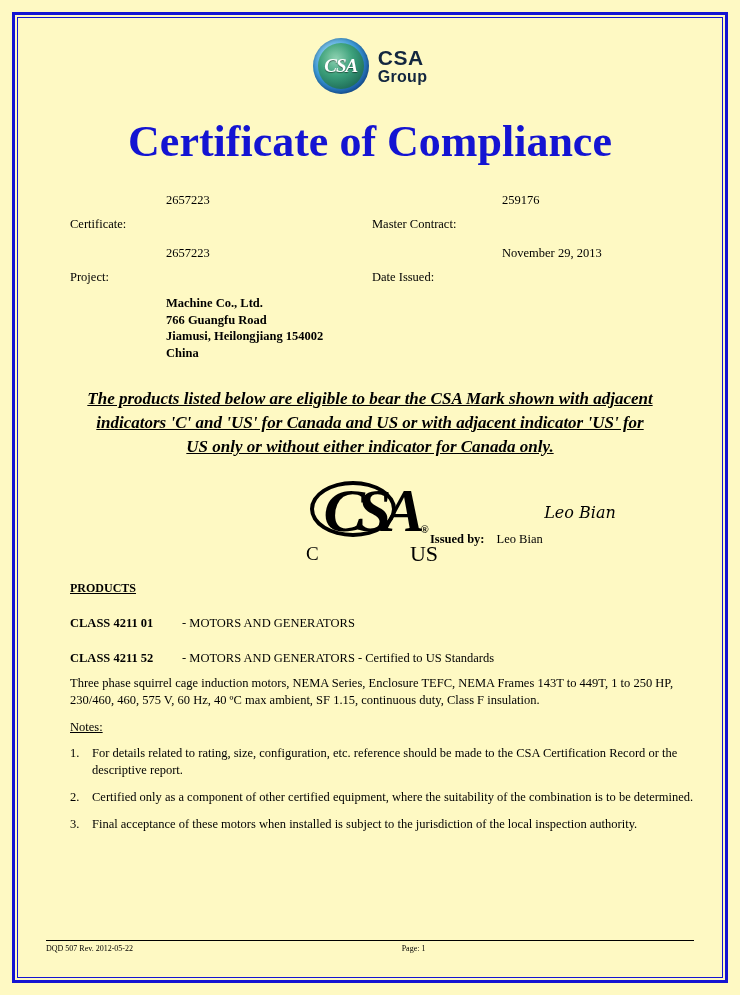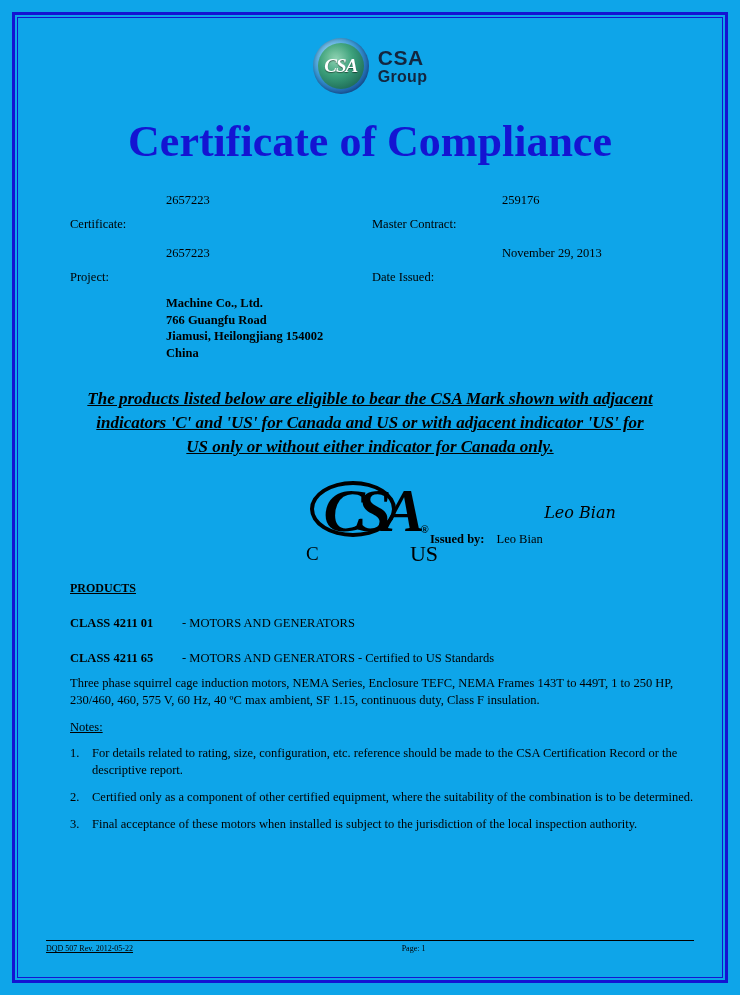--- a/index.html
+++ b/index.html
@@ -10,21 +10,21 @@
     width: 740px;
     height: 995px;
     background: #ffffff;
     font-family: "Liberation Serif", serif;
     color: #000000;
   }
   .page {
     position: relative;
     width: 740px;
     height: 995px;
-    background: #0ea5e9;
+    background: #fef9c3;
     box-sizing: border-box;
   }
   .border-outer {
     position: absolute;
     left: 12px;
     top: 12px;
     right: 12px;
     bottom: 12px;
     border: 3px solid #1414d2;
     box-sizing: border-box;
@@ -289,21 +289,21 @@
   .footer {
     position: absolute;
     left: 22px;
     right: 22px;
     bottom: 18px;
     border-top: 1px solid #000;
     padding-top: 3px;
     font-size: 8px;
     display: flex;
   }
-  .footer .left { flex: 0 0 auto; text-decoration: underline; }
+  .footer .left { flex: 0 0 auto; }
   .footer .center { flex: 1 1 auto; text-align: center; }
 </style>
 </head>
 <body>
 
 <div class="page">
   <div class="border-outer"></div>
   <div class="border-inner"></div>
 
   <div class="content">
@@ -376,21 +376,21 @@
     </div>
 
     <div class="products">
       <div class="section-head">PRODUCTS</div>
 
       <div class="class-row">
         <span class="cls">CLASS 4211 01</span>
         <span class="desc">- MOTORS AND GENERATORS</span>
       </div>
       <div class="class-row">
-        <span class="cls">CLASS 4211 65</span>
+        <span class="cls">CLASS 4211 52</span>
         <span class="desc">- MOTORS AND GENERATORS - Certified to US Standards</span>
       </div>
 
       <div class="desc-para">Three phase squirrel cage induction motors, NEMA Series, Enclosure TEFC, NEMA Frames 143T to 449T, 1 to 250 HP, 230/460, 460, 575 V, 60 Hz, 40 ºC max ambient, SF 1.15, continuous duty, Class F insulation.</div>
 
       <div class="notes-head">Notes:</div>
 
       <div class="note">
         <span class="num">1.</span>
         <span>For details related to rating, size, configuration, etc. reference should be made to the CSA Certification Record or the descriptive report.</span>

